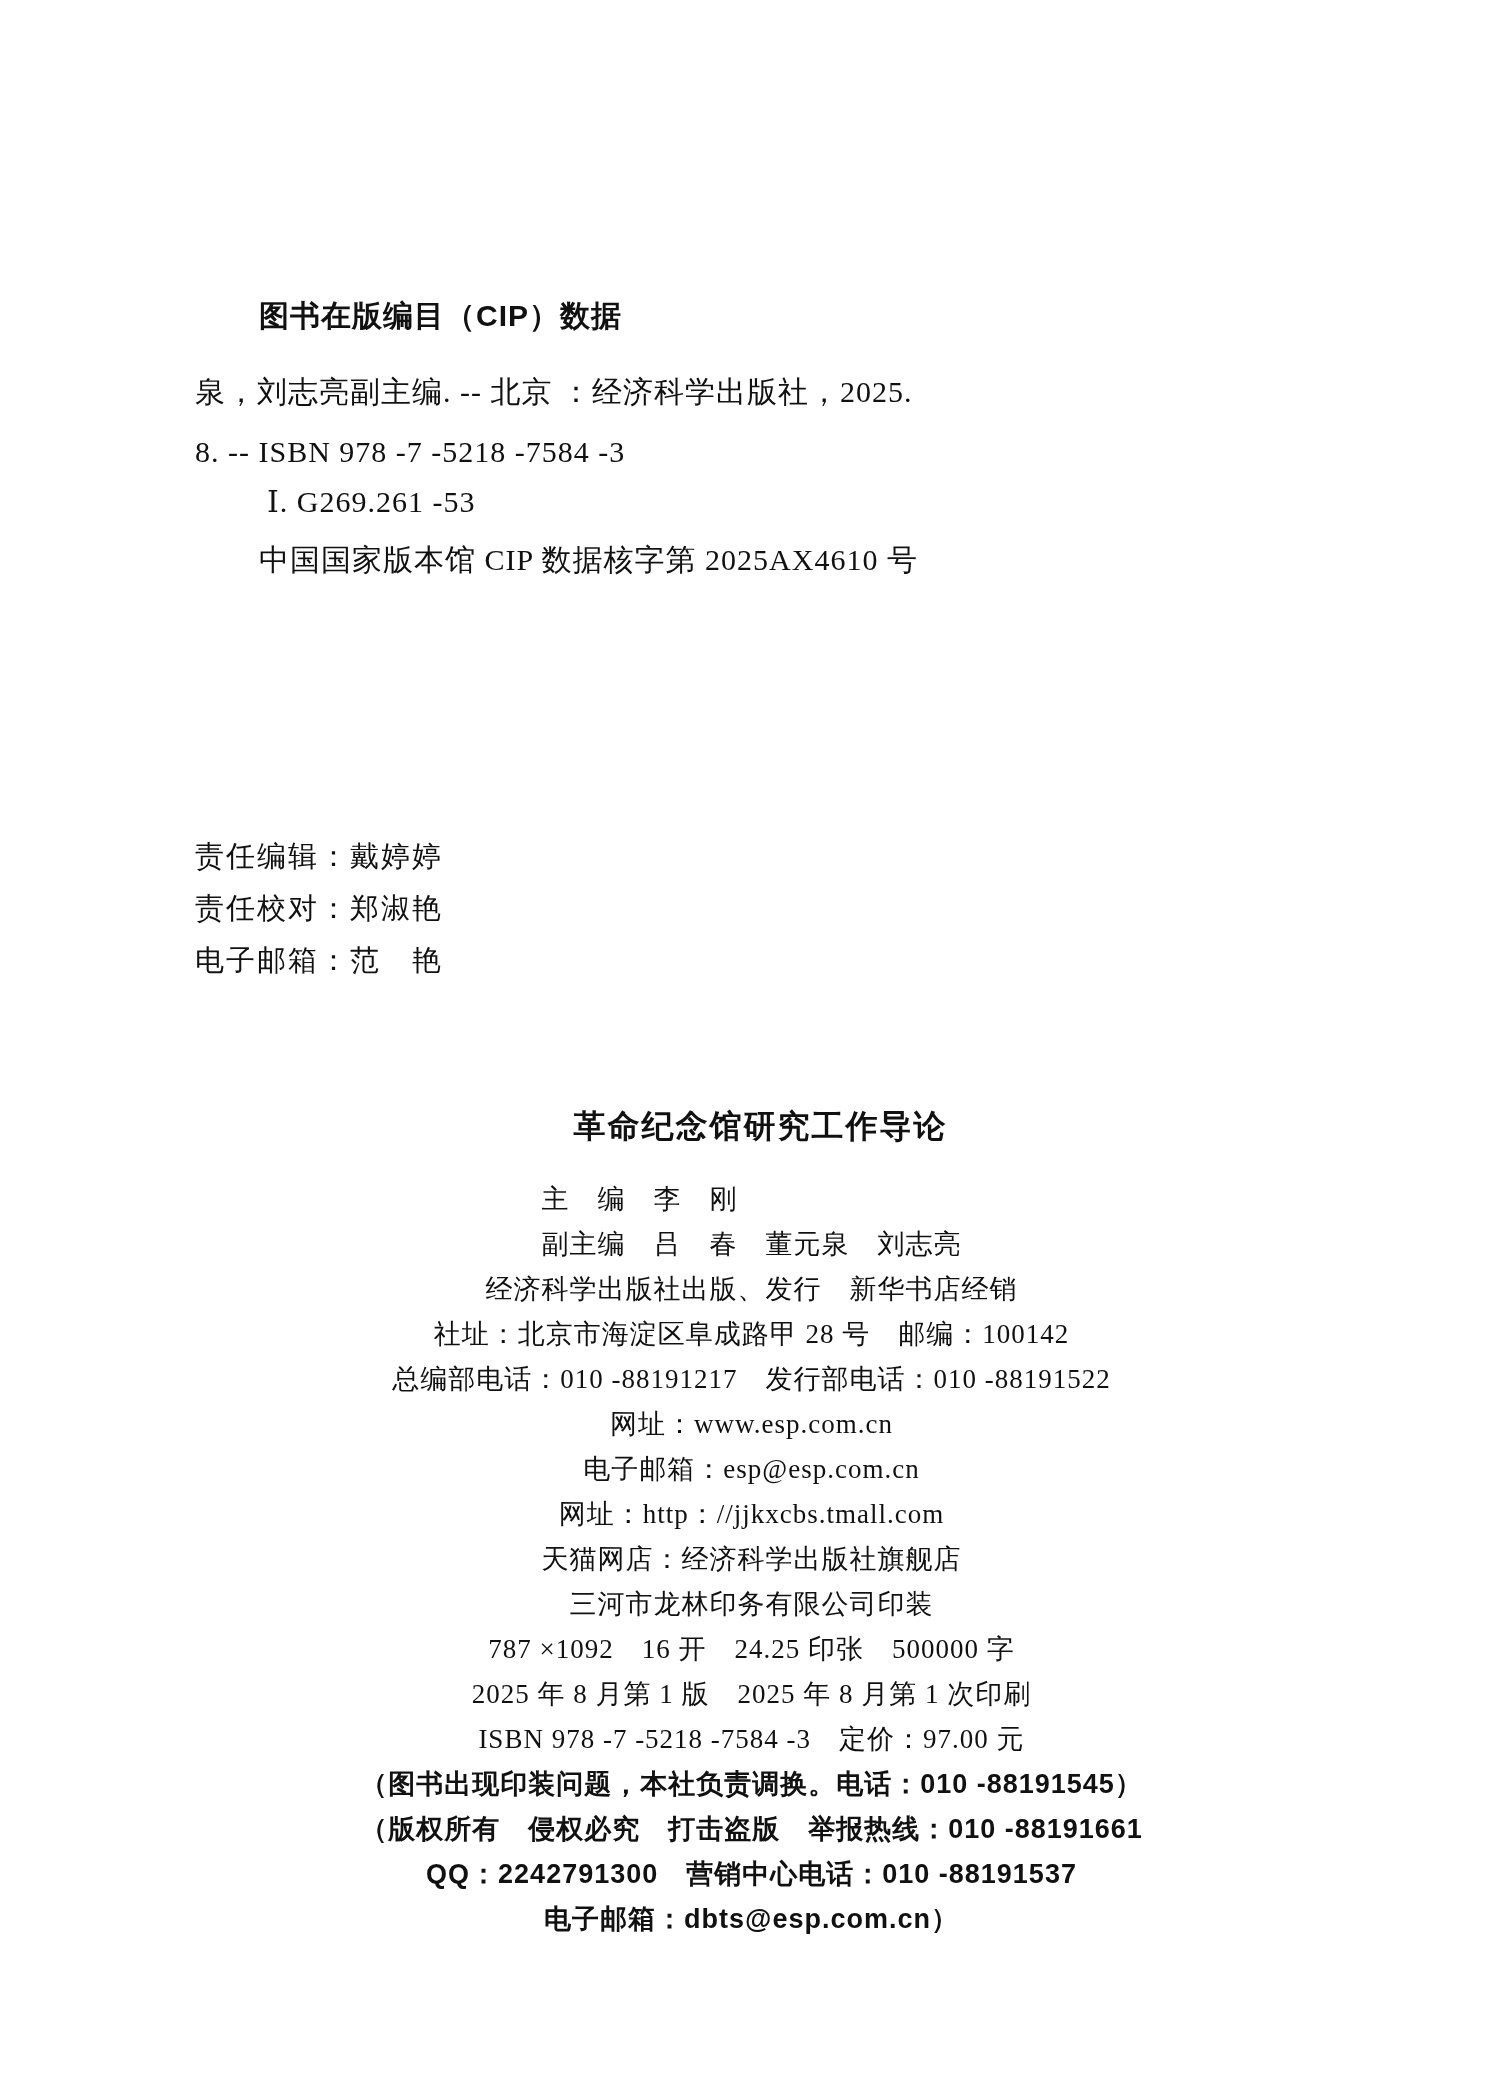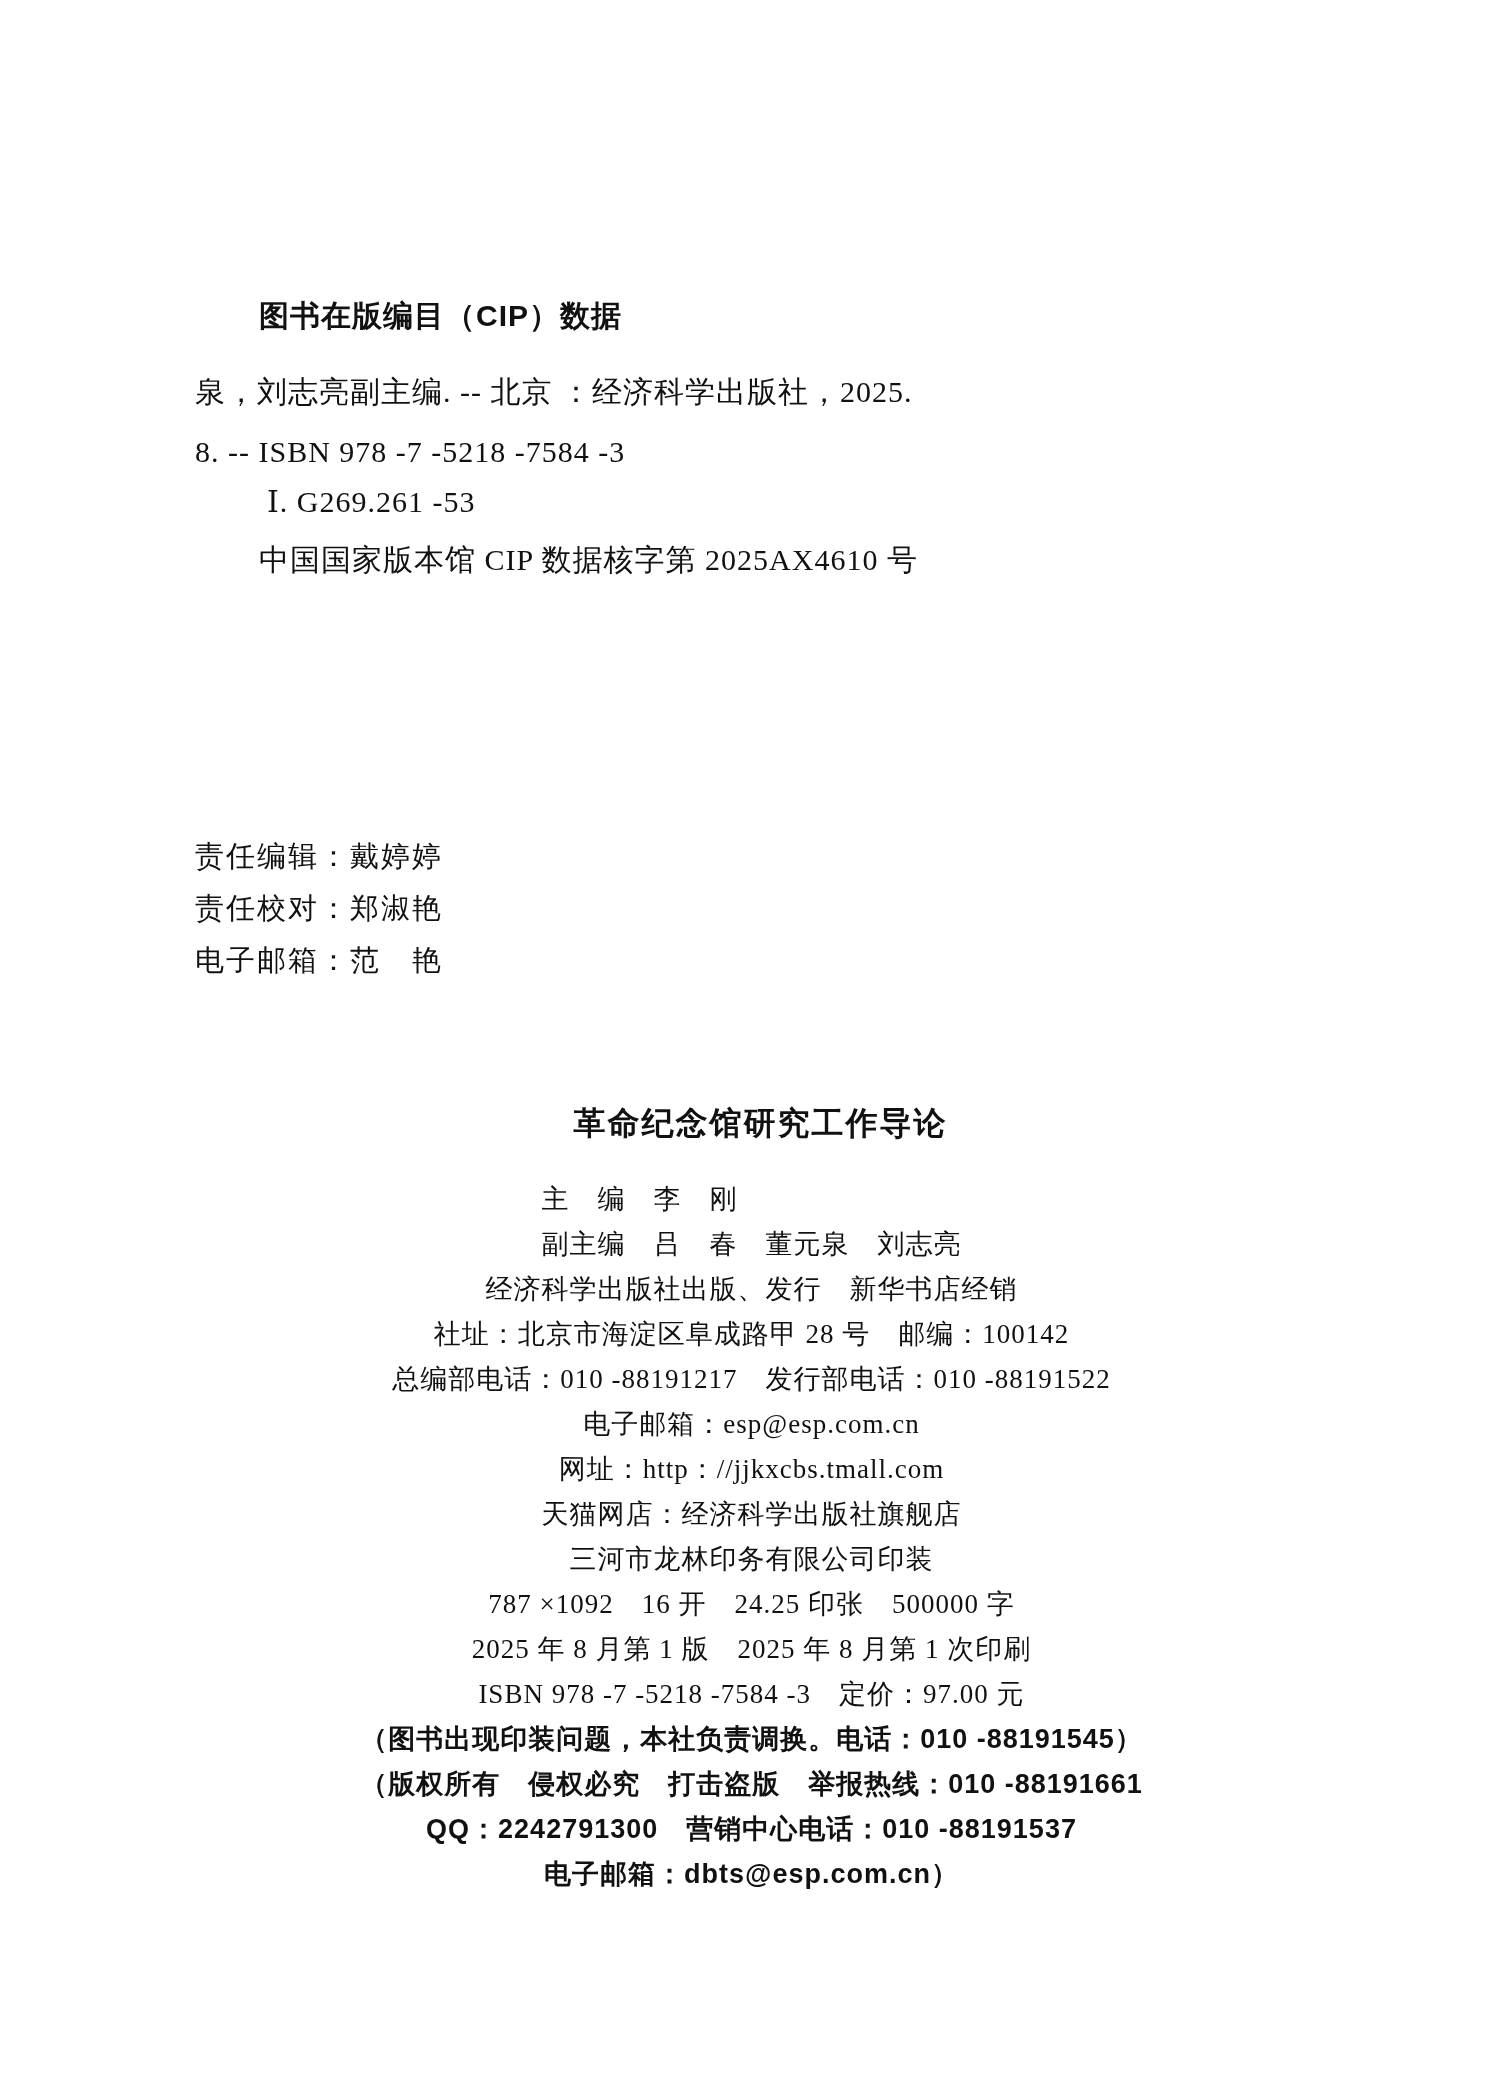--- a/index.html
+++ b/index.html
@@ -43,21 +43,21 @@
   }
   
   .colophon{
     position:absolute;
     left:0;
     top:1103px;
     width:1503px;
     text-align:center;
   }
   .book-title{
-    font-family:Liberation Mono, monospace;
+    font-family:Liberation Sans, sans-serif;
     font-weight:bold;
     font-size:32px;
     line-height:46px;
     margin-bottom:28px;
     letter-spacing:2px;
     padding-left:18px;
   }
   .authors{display:inline-block;text-align:left;}
   .c-line{
     font-size:27px;
@@ -94,20 +94,21 @@
     <div>
       <div class="authors">
         <div class="c-line">主　编　李　刚</div>
         <div class="c-line">副主编　吕　春　董元泉　刘志亮</div>
       </div>
     </div>
 
     <div class="c-line">经济科学出版社出版、发行　新华书店经销</div>
     <div class="c-line">社址：北京市海淀区阜成路甲 28 号　邮编：100142</div>
     <div class="c-line">总编部电话：010 -88191217　发行部电话：010 -88191522</div>
+    <div class="c-line">网址：www.esp.com.cn</div>
     <div class="c-line">电子邮箱：esp@esp.com.cn</div>
     <div class="c-line">网址：http：//jjkxcbs.tmall.com</div>
     <div class="c-line">天猫网店：经济科学出版社旗舰店</div>
     <div class="c-line">三河市龙林印务有限公司印装</div>
     <div class="c-line">787 ×1092　16 开　24.25 印张　500000 字</div>
     <div class="c-line">2025 年 8 月第 1 版　2025 年 8 月第 1 次印刷</div>
     <div class="c-line">ISBN 978 -7 -5218 -7584 -3　定价：97.00 元</div>
 
     <div class="c-line bold">（图书出现印装问题，本社负责调换。电话：010 -88191545）</div>
     <div class="c-line bold">（版权所有　侵权必究　打击盗版　举报热线：010 -88191661</div>

